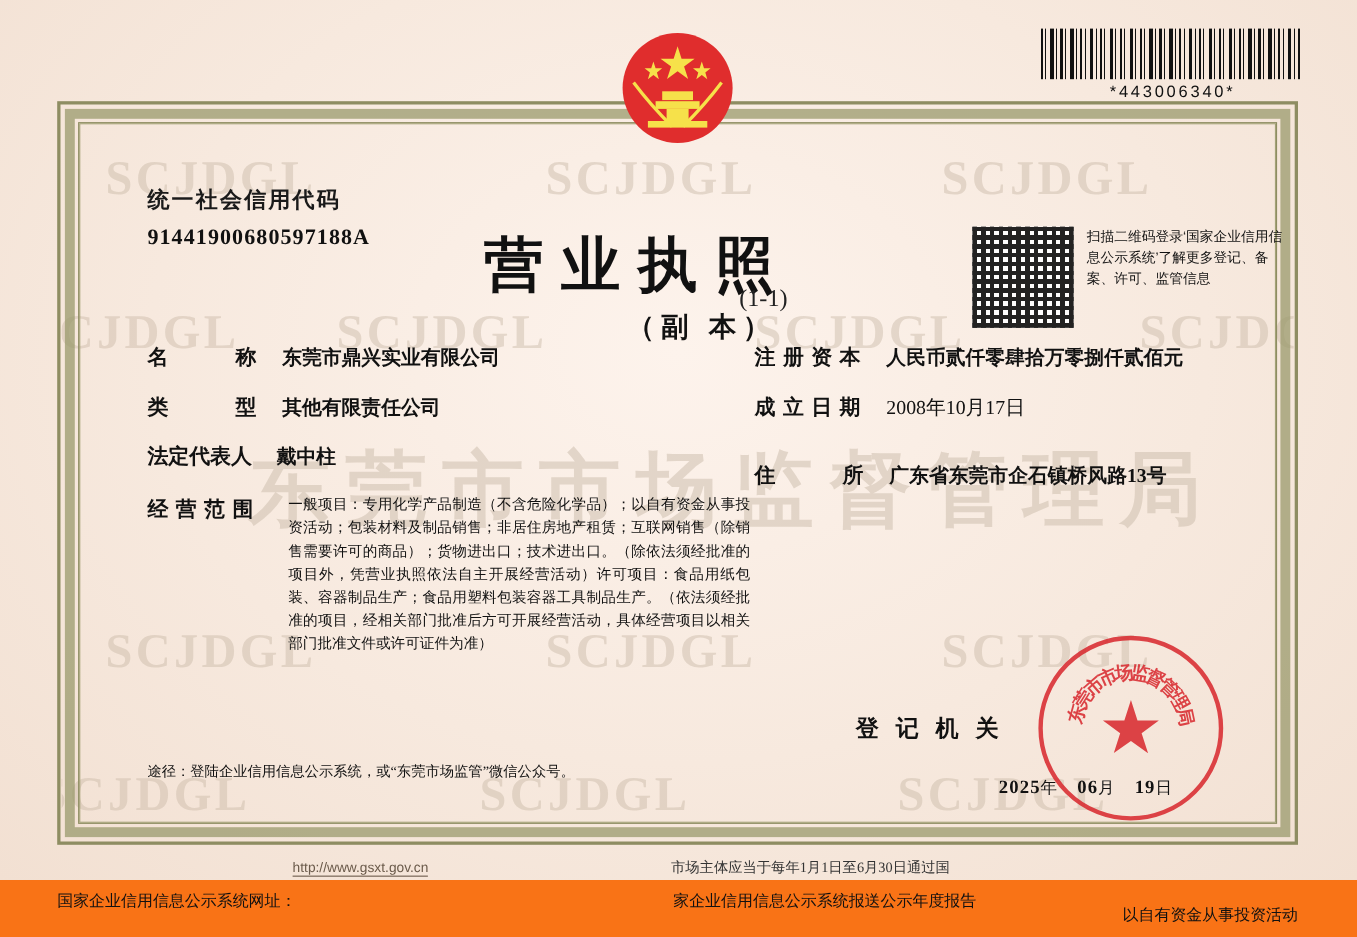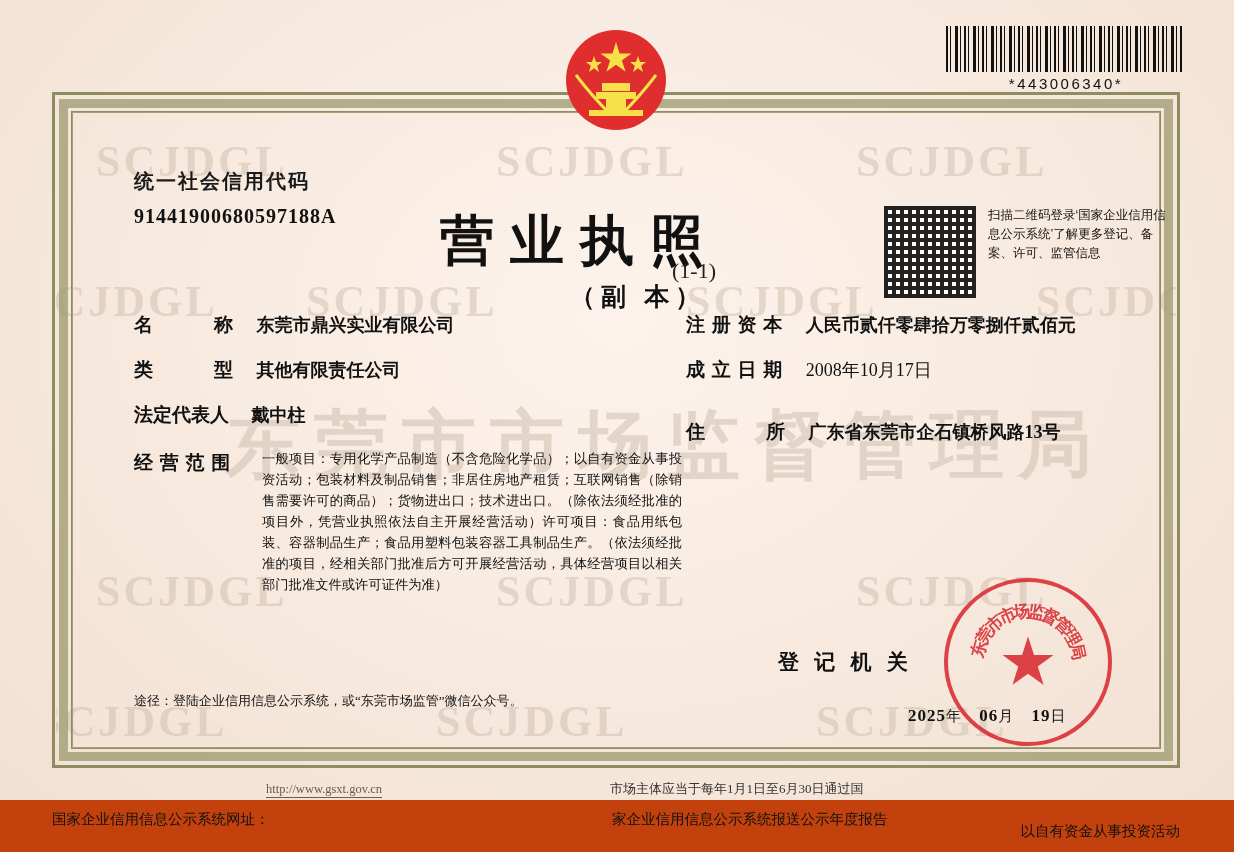--- a/index.html
+++ b/index.html
@@ -282,37 +282,37 @@
     line-height: 22px;
     color: #111;
   }
 
   
   .gsxt-url {
     position: absolute;
     left: 266px; top: 782px;
     font-size: 12.5px;
     color: #6b5b4b;
-    font-family: Liberation Serif, serif;
+    font-family: Liberation Sans, sans-serif;
     border-bottom: 1px solid #6b5b4b;
     padding-bottom: 0;
   }
   .mid-note {
     position: absolute;
     left: 610px; top: 780px;
     font-size: 13px;
     color: #333;
   }
 
   
   .footer-strip {
     position: absolute;
     left: 0; top: 800px;
     width: 1234px; height: 52px;
-    background: #c2410c;
+    background: #f97316;
   }
   .footer-left {
     position: absolute;
     left: 52px; top: 10px;
     font-size: 14.5px;
     color: #111;
   }
   .footer-mid {
     position: absolute;
     left: 612px; top: 10px;

